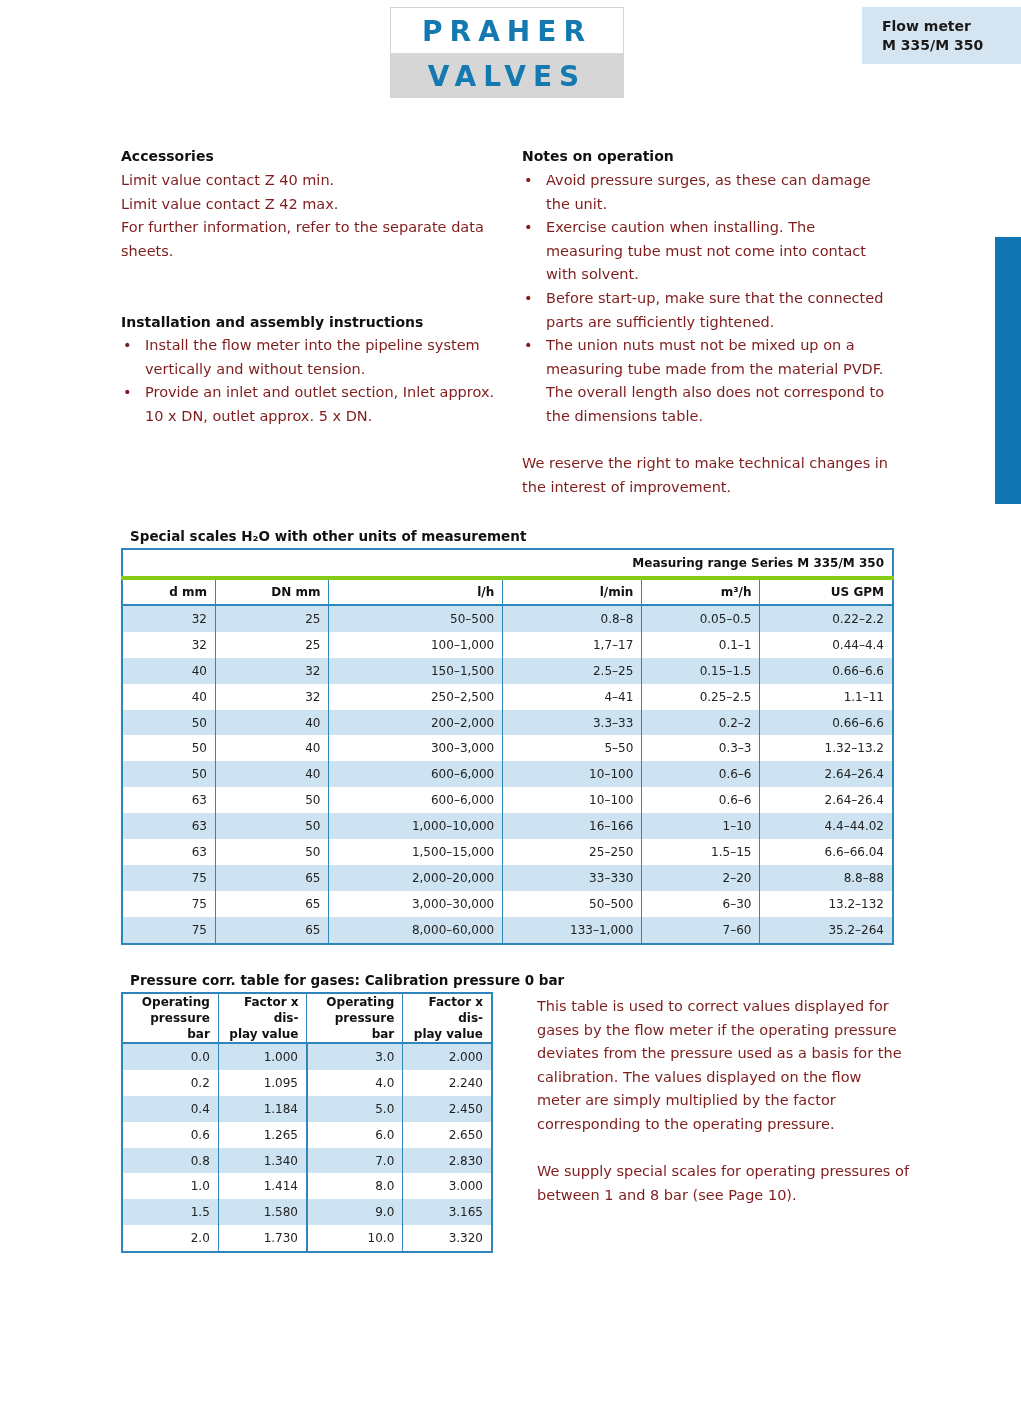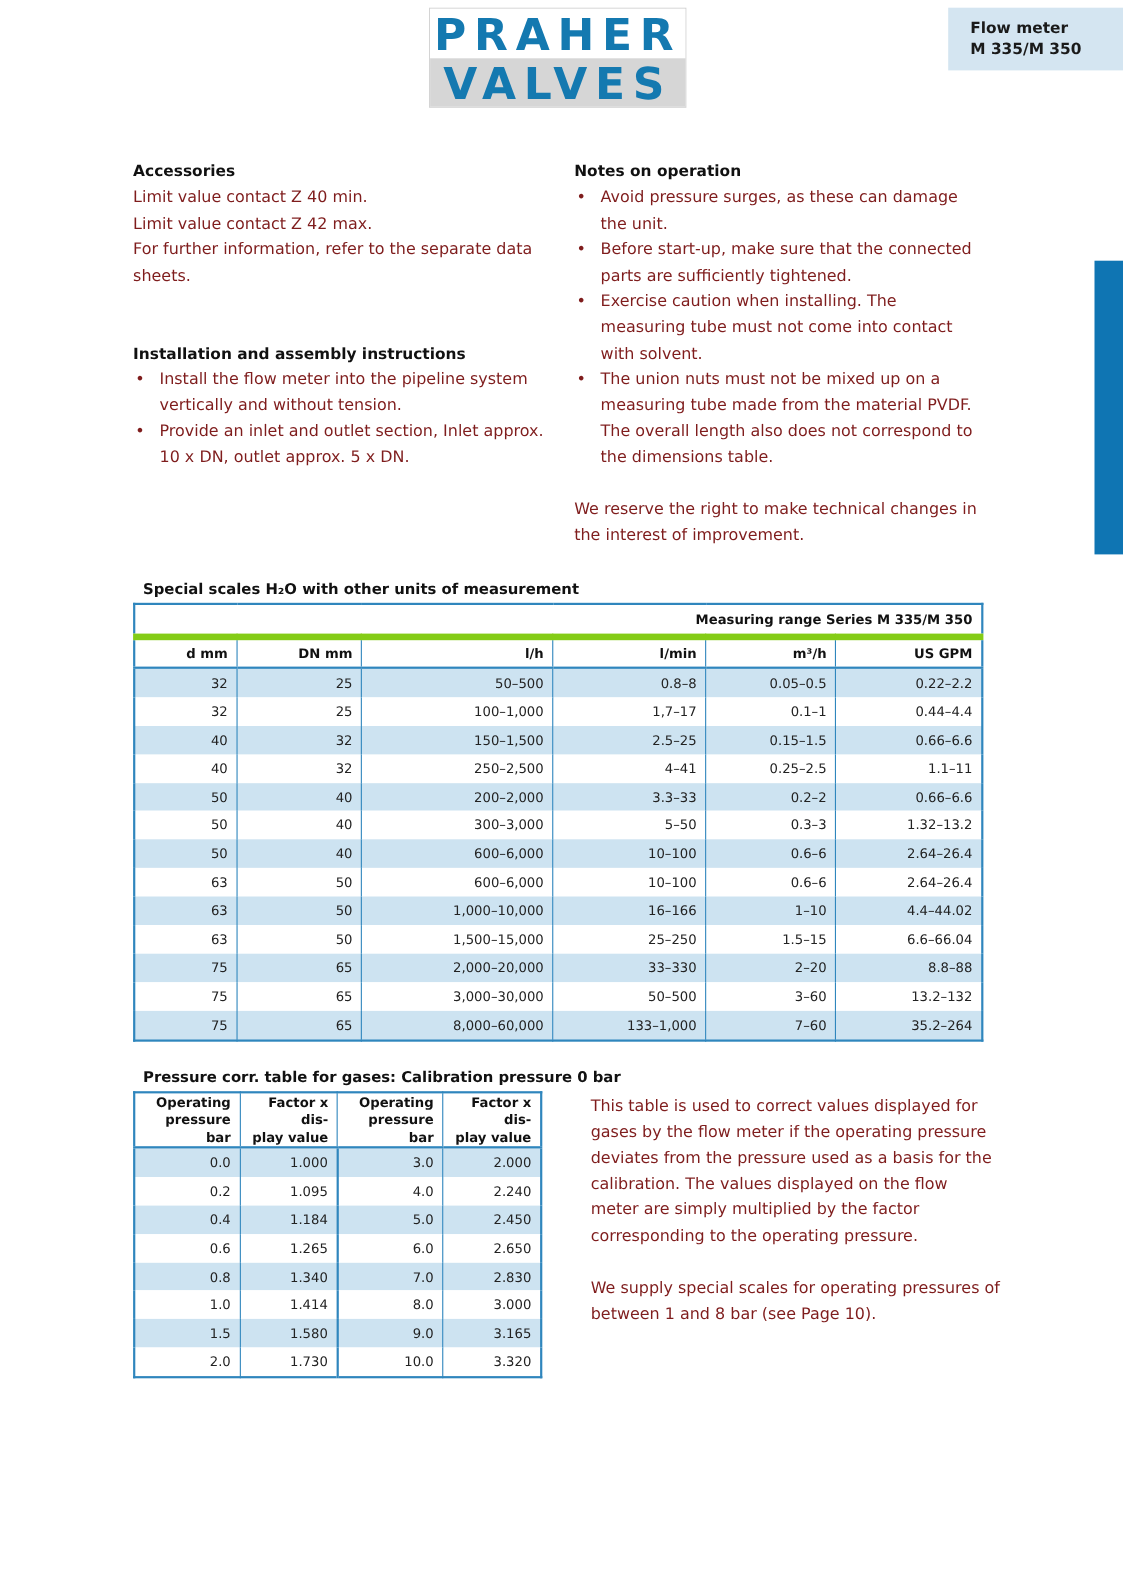--- a/index.html
+++ b/index.html
@@ -4,21 +4,21 @@
 <style>
   html, body { margin:0; padding:0; background:#ffffff; }
   body { width:1021px; height:1428px; position:relative; overflow:hidden;
          font-family:"DejaVu Sans", sans-serif; color:#1a1a1a; }
   .logo { position:absolute; left:390px; top:7px; width:234px; height:91px;
           border:1px solid #d4d4d4; box-sizing:border-box; }
   .logo .top { height:45px; background:#fff; }
   .logo .bot { height:44px; background:#d6d6d6; }
   .logo .word { position:absolute; left:0; width:100%; text-align:center;
                 font-family:"DejaVu Sans", sans-serif; font-weight:bold;
-                color:#1479b0; font-size:40px; letter-spacing:7px; line-height:44px; }
+                color:#1479b0; font-size:28px; letter-spacing:7px; line-height:44px; }
   .logo .w1 { top:2px; }
   .logo .w2 { top:47px; }
   .doc-tag { position:absolute; left:862px; top:7px; width:159px; height:57px;
              background:#d4e5f1; box-sizing:border-box; padding:10px 0 0 20px;
              font-weight:bold; font-size:14px; line-height:19px; color:#1a1a1a; }
   .side-bar { position:absolute; left:995px; top:237px; width:26px; height:267px; background:#0f75b3; }
   .sec-title { position:absolute; font-weight:bold; font-size:14px; color:#111; }
   .para { position:absolute; font-size:14.5px; line-height:23.6px; color:#7f1d1d; }
   .para p { margin:0; }
   ul.bul { list-style:none; margin:0; padding:0; }
@@ -27,21 +27,21 @@
   .tbl-title { position:absolute; font-weight:bold; font-size:13.5px; color:#111; }
   table.data { position:absolute; border-collapse:collapse; border:2px solid #2f86bd;
                font-size:12px; color:#222; }
   table.data td, table.data th { border-left:1.5px solid #2f86bd; text-align:right;
                padding:0 8px 0 4px; font-weight:normal; }
   table.data th { font-weight:bold; color:#111; }
   table.data tr.hdr th { border-bottom:2.5px solid #2f86bd; }
   table.data tr.odd td { background:#cde3f1; }
   table.data tr.even td { background:#ffffff; }
   #t1 { left:121px; top:548px; width:773px; }
-  #t1 tr.cap th { height:26px; border-bottom:6px solid #84cc16; font-size:12px; }
+  #t1 tr.cap th { height:26px; border-bottom:4px solid #84cc16; font-size:12px; }
   #t1 tr.hdr th { height:24px; }
   #t1 td { height:25.9px; }
   #t2 { left:121px; top:992px; width:372px; }
   #t2 tr.hdr th { height:42px; line-height:16px; font-size:12px; }
   #t2 td { height:25.9px; }
 </style>
 </head>
 <body>
 
 <div class="logo">
@@ -70,22 +70,22 @@
   <ul class="bul">
     <li>Install the flow meter into the pipeline system vertically and without tension.</li>
     <li>Provide an inlet and outlet section, Inlet approx. 10 x DN, outlet approx. 5 x DN.</li>
   </ul>
 </div>
 
 <div class="sec-title" style="left:522px;top:148px;">Notes on operation</div>
 <div class="para" style="left:522px;top:169px;width:372px;">
   <ul class="bul">
     <li>Avoid pressure surges, as these can damage the unit.</li>
+    <li>Exercise caution when installing. The measuring tube must not come into contact with solvent.</li>
     <li>Before start-up, make sure that the connected parts are sufficiently tightened.</li>
-    <li>Exercise caution when installing. The measuring tube must not come into contact with solvent.</li>
     <li>The union nuts must not be mixed up on a measuring tube made from the material PVDF. The overall length also does not correspond to the dimensions table.</li>
   </ul>
 </div>
 <div class="para" style="left:522px;top:452px;width:372px;">We reserve the right to make technical changes in the interest of improvement.</div>
 
 <div class="tbl-title" style="left:130px;top:528px;">Special scales H₂O with other units of measurement</div>
 <table class="data" id="t1">
   <thead>
     <tr class="cap">
         <th colspan="6">Measuring range Series M 335/M 350</th>
@@ -186,21 +186,21 @@
         <td>2,000–20,000</td>
         <td>33–330</td>
         <td>2–20</td>
         <td>8.8–88</td>
       </tr>
       <tr class="even">
         <td style="border-left: none;">75</td>
         <td>65</td>
         <td>3,000–30,000</td>
         <td>50–500</td>
-        <td>3–60</td>
+        <td>6–30</td>
         <td>13.2–132</td>
       </tr>
       <tr class="odd">
         <td style="border-left: none;">75</td>
         <td>65</td>
         <td>8,000–60,000</td>
         <td>133–1,000</td>
         <td>7–60</td>
         <td>35.2–264</td>
       </tr>

